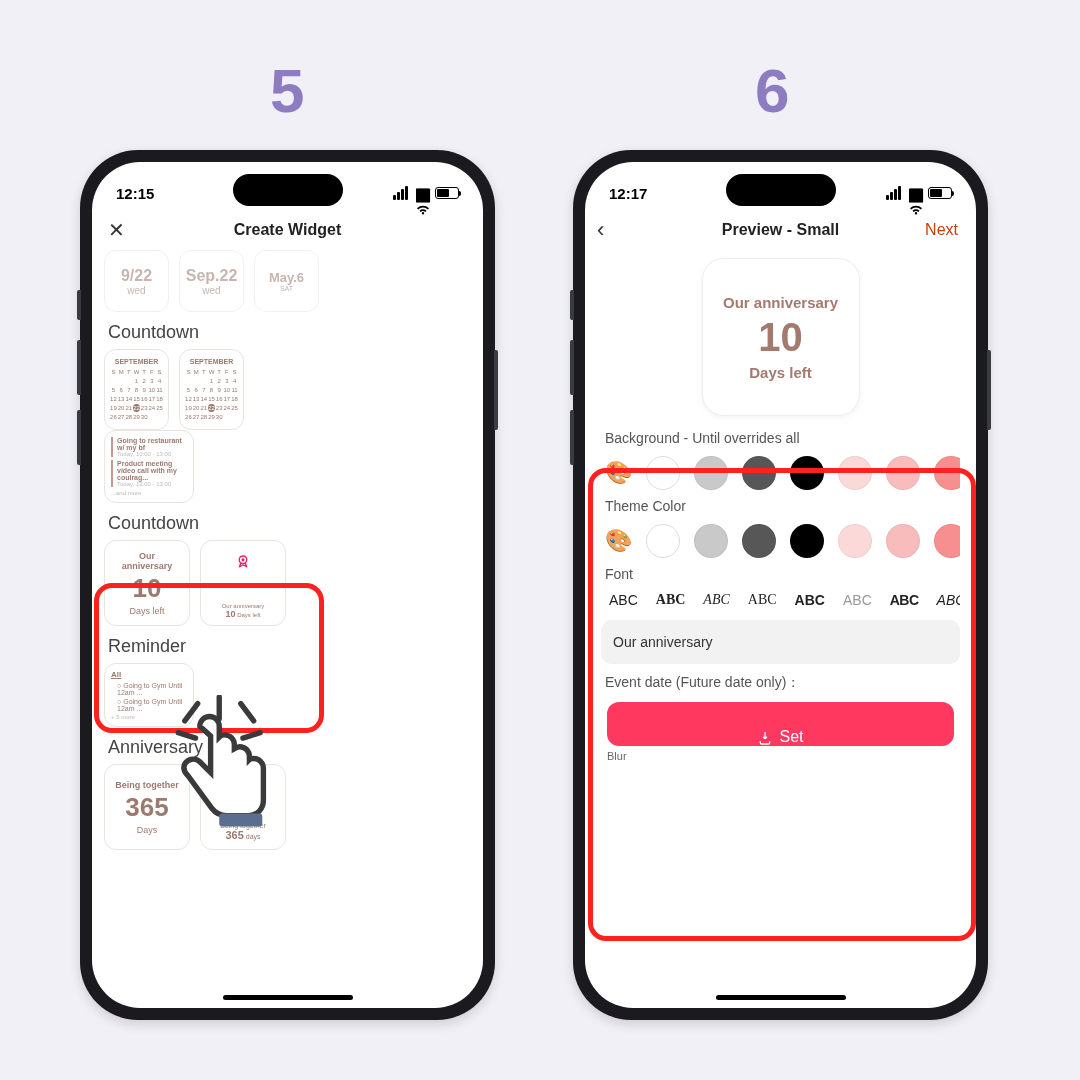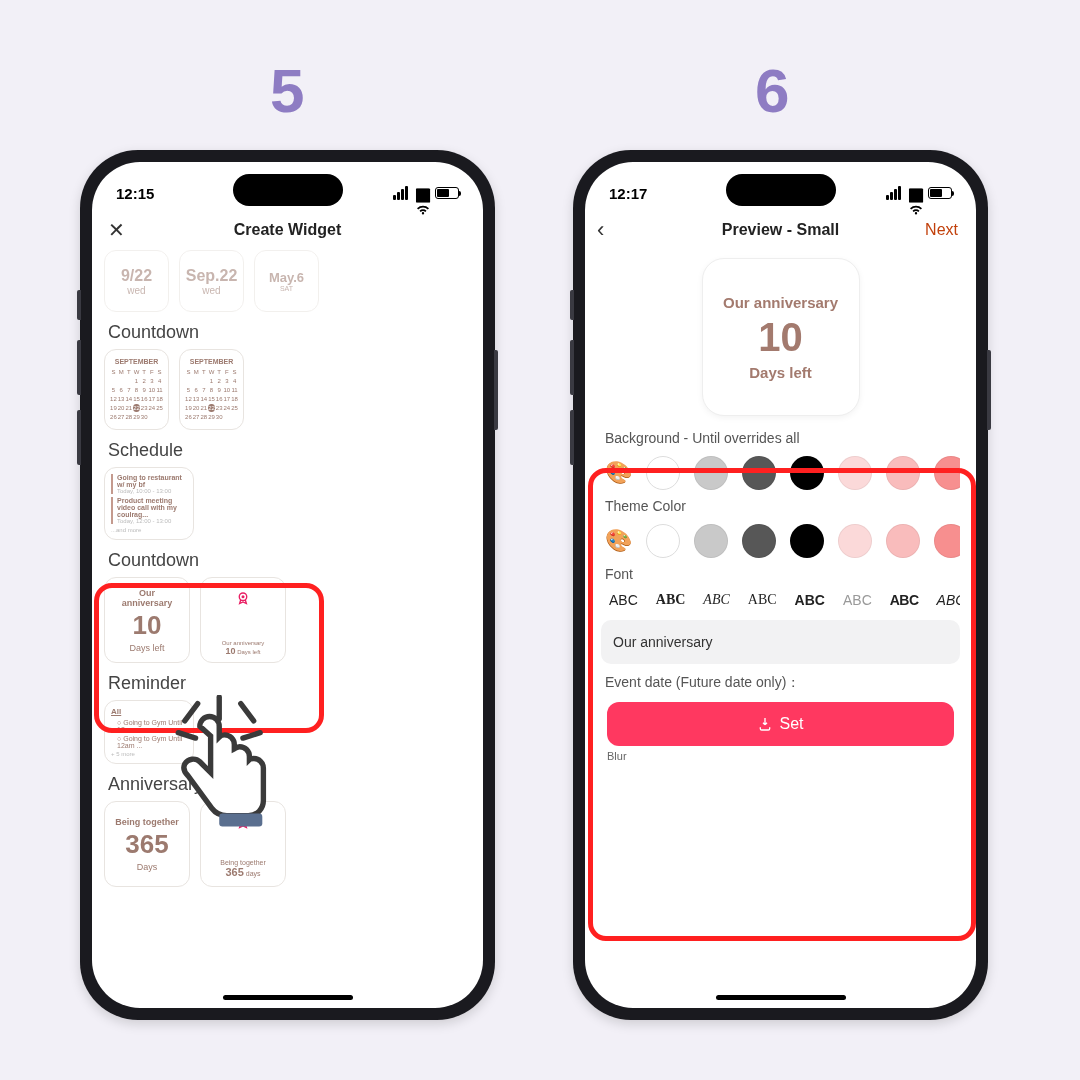--- a/index.html
+++ b/index.html
@@ -98,21 +98,21 @@
 .sw-pink2{background:#f9bcbc;}
 .sw-pink3{background:#f78f8f;}
 
 .font-row { display:flex; gap:18px; padding-left:8px; overflow:hidden; margin-bottom:12px;}
 .font-opt { font-size:14px; color:#222;}
 .f1{font-family:Arial;}.f2{font-family:'Times New Roman';font-weight:600;}.f3{font-style:italic;font-family:'Times New Roman';}.f4{font-family:'Times New Roman';}.f5{font-weight:900;}.f6{color:#999;}.f7{font-weight:900;letter-spacing:-0.5px;}.f8{font-style:italic;}
 
 .text-input { background:#f2f2f3; border-radius:10px; padding:14px 12px; font-size:14px; color:#333; border:none; width:100%; }
 .date-input { width: 120px; }
 
-.set-btn { background:#ff3860; color:#fff; border-radius:12px; height:44px; display:flex; align-items:center; justify-content:center; gap:6px; font-size:16px; font-weight:500; margin:10px 6px 4px;}
+.set-btn { background:#ff3860; color:#fff; border-radius:12px; height:44px; display:flex; align-items:flex-end; justify-content:center; gap:6px; font-size:16px; font-weight:500; margin:10px 6px 4px;}
 .set-btn svg { width:16px;height:16px;}
 
 .blur-label { font-size:11px; color:#666; margin-left:6px; margin-top:2px;}
 .faded { opacity:0.55;}
 </style>
 </head>
 <body>
 
 <div class="step-label step-5">5</div>
 <div class="step-label step-6">6</div>
@@ -253,21 +253,20 @@
                 <span>26</span>
                 <span>27</span>
                 <span>28</span>
                 <span>29</span>
                 <span>30</span>
               </div>
             </div>
           </div>
       </div>
 
-      <div class="section-title">Schedule</div>
       <div class="widget-row">
         <div class="widget-card sched-card">
           <div class="sched-line">
               <div class="t">Going to restaurant w/ my bf</div>
               <div class="s">Today, 10:00 - 13:00</div>
             </div>
           <div class="sched-line">
               <div class="t">Product meeting video call with my coulrag...</div>
               <div class="s">Today, 12:00 - 13:00</div>
             </div>

